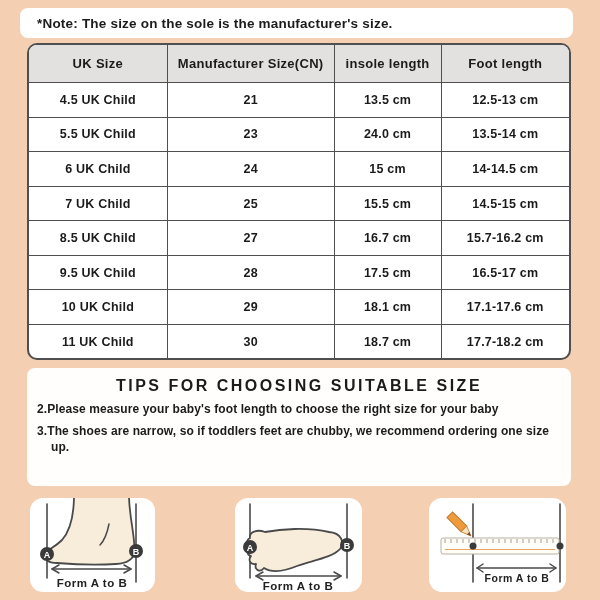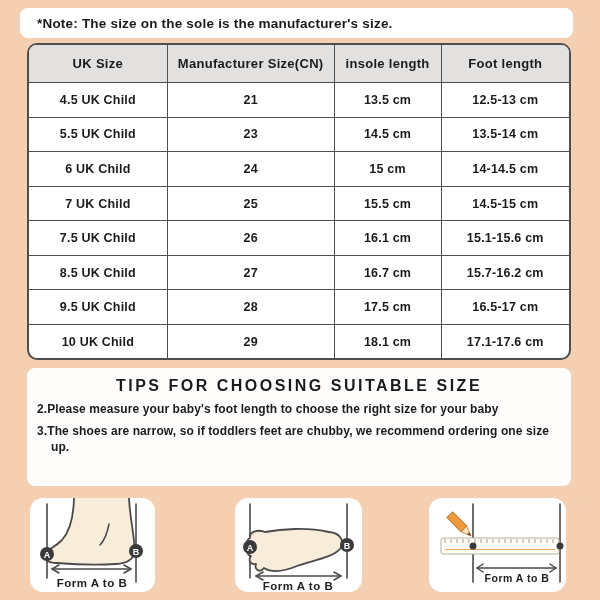--- a/index.html
+++ b/index.html
@@ -66,58 +66,58 @@
       <tbody>
           <tr>
             <td>4.5 UK Child</td>
             <td>21</td>
             <td>13.5 cm</td>
             <td>12.5-13 cm</td>
           </tr>
           <tr>
             <td>5.5 UK Child</td>
             <td>23</td>
-            <td>14.5 cm</td>
+            <td>24.0 cm</td>
             <td>13.5-14 cm</td>
           </tr>
           <tr>
             <td>6 UK Child</td>
             <td>24</td>
             <td>15 cm</td>
             <td>14-14.5 cm</td>
           </tr>
           <tr>
             <td>7 UK Child</td>
             <td>25</td>
             <td>15.5 cm</td>
             <td>14.5-15 cm</td>
-          </tr>
-          <tr>
-            <td>7.5 UK Child</td>
-            <td>26</td>
-            <td>16.1 cm</td>
-            <td>15.1-15.6 cm</td>
           </tr>
           <tr>
             <td>8.5 UK Child</td>
             <td>27</td>
             <td>16.7 cm</td>
             <td>15.7-16.2 cm</td>
           </tr>
           <tr>
             <td>9.5 UK Child</td>
             <td>28</td>
             <td>17.5 cm</td>
             <td>16.5-17 cm</td>
           </tr>
           <tr>
             <td>10 UK Child</td>
             <td>29</td>
             <td>18.1 cm</td>
             <td>17.1-17.6 cm</td>
+          </tr>
+          <tr>
+            <td>11 UK Child</td>
+            <td>30</td>
+            <td>18.7 cm</td>
+            <td>17.7-18.2 cm</td>
           </tr>
         </tbody>
     </table>
   </div>
 
   <div class="tips-box">
     <div class="tips-title">TIPS FOR CHOOSING SUITABLE SIZE</div>
     <div class="tips-list">
         <p class="tip">2.Please measure your baby's foot length to choose the right size for your baby</p>
         <p class="tip">3.The shoes are narrow, so if toddlers feet are chubby, we recommend ordering one size up.</p>

